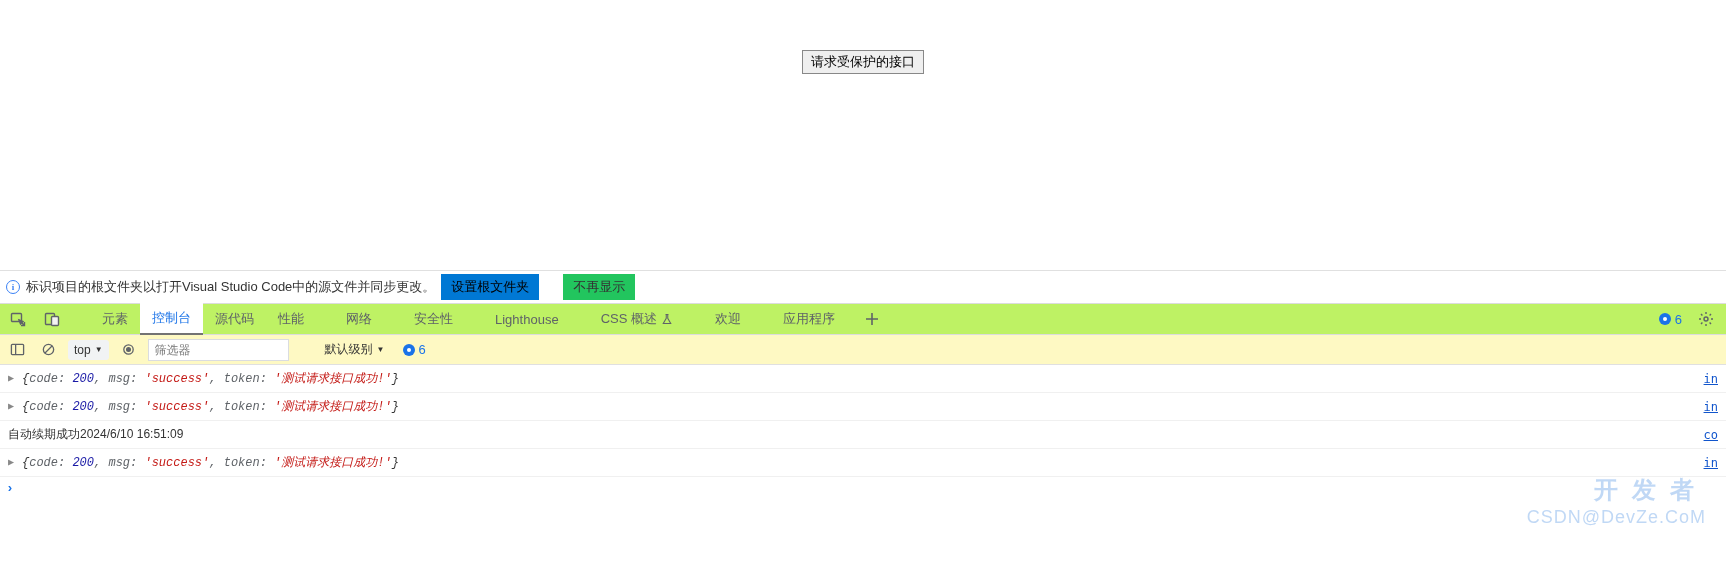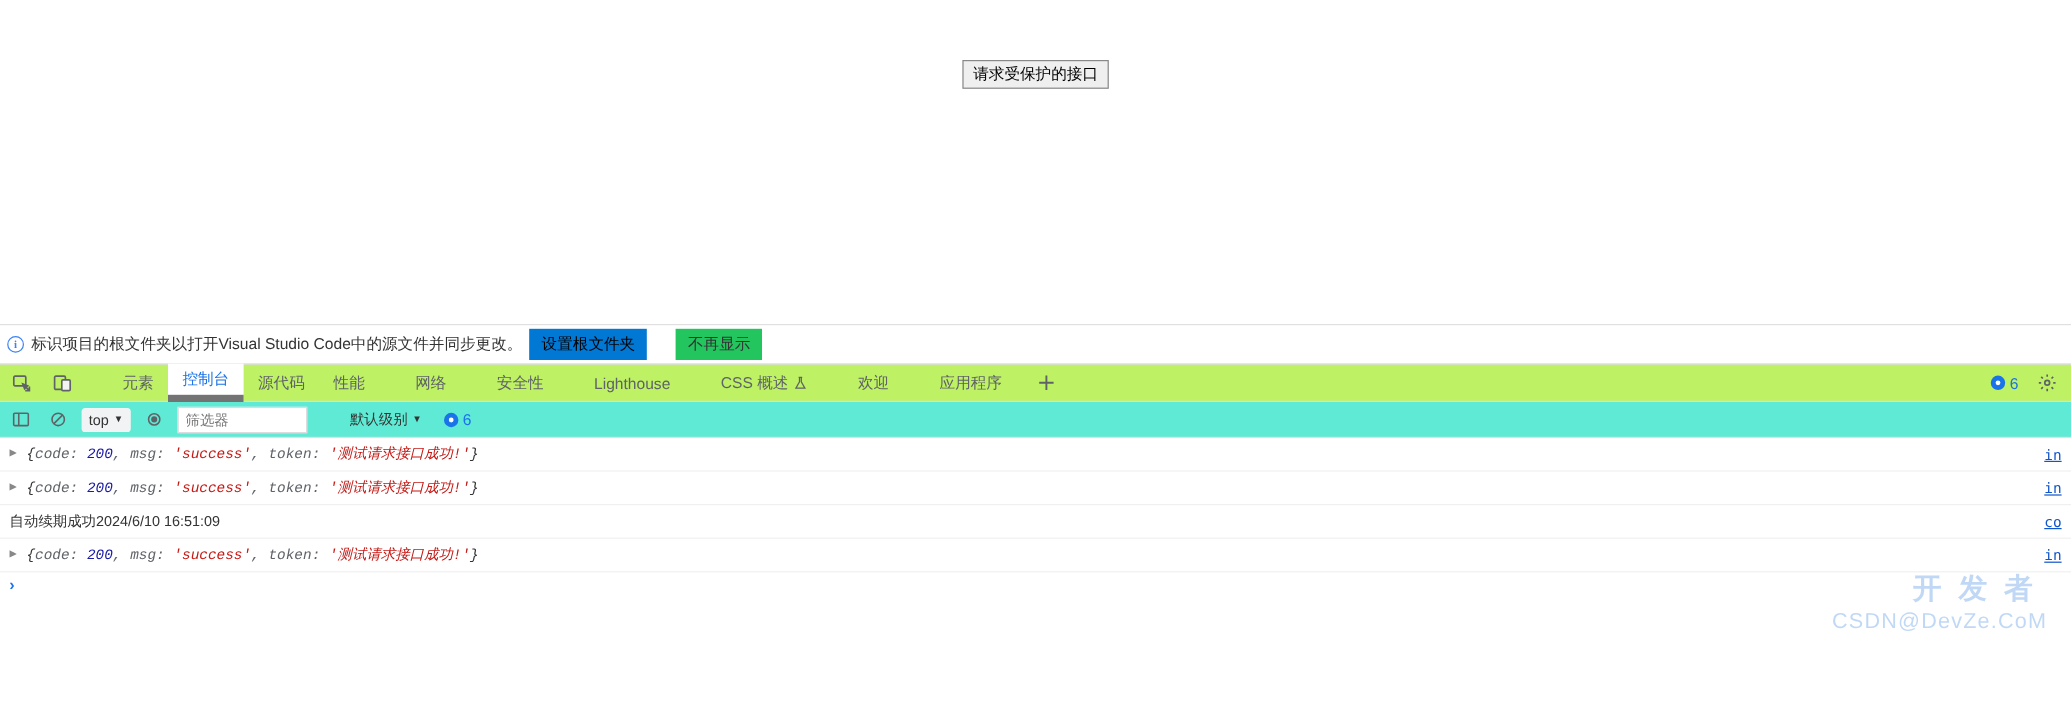--- a/index.html
+++ b/index.html
@@ -94,21 +94,21 @@
     height: 32px;
     display: flex;
     align-items: center;
     font-size: 13px;
     color: #5f6368;
     cursor: pointer;
     white-space: nowrap;
   }
   .dt-tab.active {
     color: #1a73e8;
-    border-bottom: 6px solid #737373;
+    border-bottom: 2px solid #737373;
     background: #fff;
   }
   .dt-tab-gap { flex: 0 0 18px; }
   .flask-icon { margin-left: 4px; }
   .tabs-spacer { flex: 1; }
   .issues-badge {
     display: flex;
     align-items: center;
     gap: 4px;
     margin-right: 10px;
@@ -117,21 +117,21 @@
   }
   .dot-blue {
     width: 12px; height: 12px; border-radius: 50%; background:#1a73e8;
     display: flex; align-items: center; justify-content: center;
   }
   .dot-inner { width:4px; height:4px; border-radius:50%; background:#fff;}
 
   .console-toolbar {
     display: flex;
     align-items: center;
-    background: #5eead4;
+    background: #fef9c3;
     border-bottom: 1px solid #e0e0e0;
     height: 30px;
     padding-left: 6px;
     gap: 8px;
     font-size: 12px;
   }
   .tb-btn {
     background: none;
     border: none;
     cursor: pointer;
@@ -149,21 +149,21 @@
     display: flex;
     align-items: center;
     gap: 4px;
     border-radius: 3px;
   }
   .ctx-select .tri { font-size: 8px; }
   .filter-input {
     border: 1px solid #dadce0;
     padding: 3px 6px;
     font-size: 12px;
-    width: 108px;
+    width: 141px;
     height: 22px;
   }
   .levels {
     display: flex;
     align-items: center;
     gap: 4px;
     cursor: pointer;
   }
   .levels .tri { font-size: 8px; }
 

